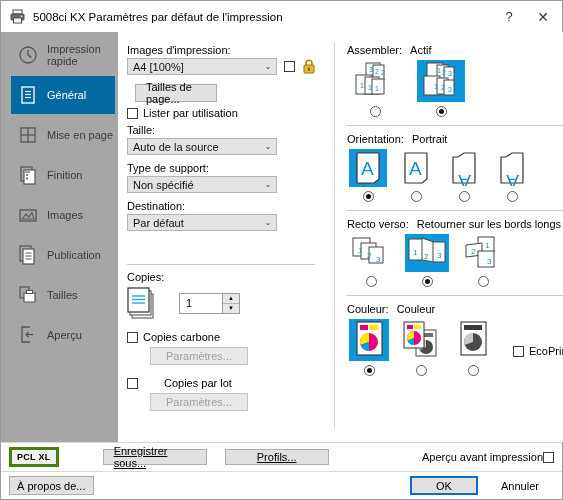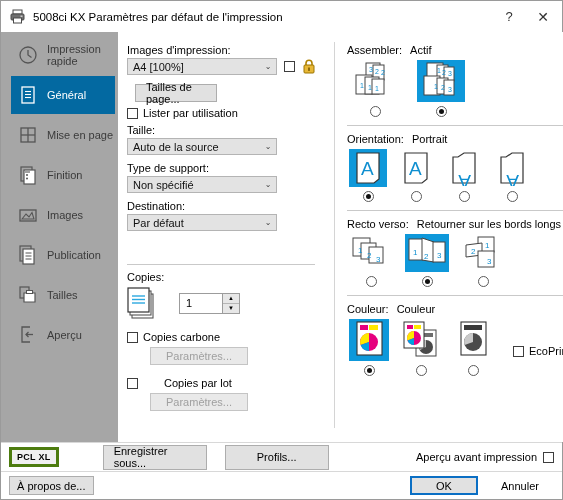--- a/index.html
+++ b/index.html
@@ -66,21 +66,21 @@
   .rwrap{margin-top:4px;}
 
   
   .footer{position:absolute;left:0;right:0;bottom:0;height:57px;background:#fff;}
   .fr1{height:29px;display:flex;align-items:center;padding:0 8px;box-sizing:border-box;
        border-top:1px solid #d8d8d8;}
   .fr2{height:28px;display:flex;align-items:center;padding:0 8px;box-sizing:border-box;
        border-top:1px solid #d8d8d8;}
   .pcl{border:3px solid #4d7c0f;background:#f0f0f0;font-size:9px;font-weight:bold;padding:2px 5px;letter-spacing:.3px;}
   .spacer{flex:1;}
-  .btn-w{width:104px;height:25px;}
+  .btn-w{width:104px;height:16px;text-decoration:underline;}
   .btn-ok{width:68px;height:19px;border:2px solid #0b6fc4;background:#e1e1e1;
           display:flex;align-items:center;justify-content:center;font-size:11px;box-sizing:border-box;}
   .btn-plain{width:68px;height:19px;background:#fff;border:1px solid transparent;
              display:flex;align-items:center;justify-content:center;font-size:11px;box-sizing:border-box;}
   .btn-about{height:19px;padding:0 7px;}
   svg{display:block;}
 </style>
 </head>
 <body>
 
@@ -534,21 +534,21 @@
       </div>
     </div>
   </div>
 
   <div class="footer">
     <div class="fr1">
       <div class="pcl">PCL XL</div>
       <div class="btn btn-w" style="margin-left:44px;">Enregistrer sous...</div>
       <div class="btn btn-w" style="margin-left:18px;">Profils...</div>
       <div class="spacer"></div>
-      <div style="display:flex;align-items:center;gap:6px;">
+      <div style="display:flex;align-items:center;">
         <div class="cbl">Aperçu avant impression</div>
         <div class="cb"></div>
       </div>
     </div>
     <div class="fr2">
       <div class="btn btn-about">À propos de...</div>
       <div class="spacer"></div>
       <div class="btn-ok">OK</div>
       <div class="btn-plain" style="margin-left:8px;">Annuler</div>
     </div>

